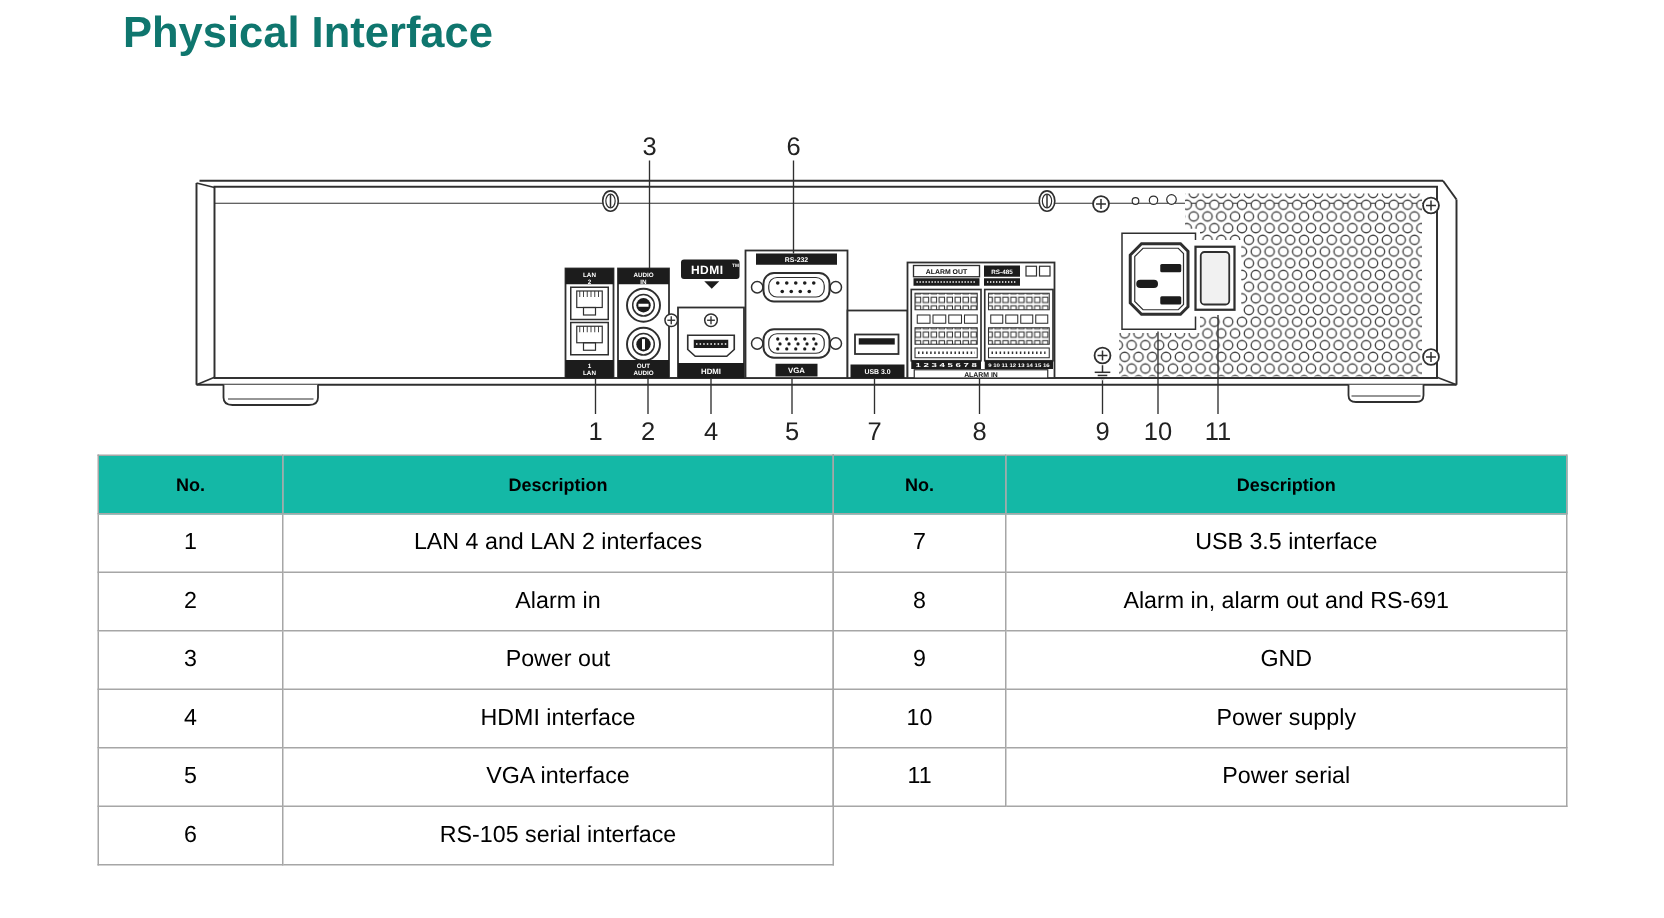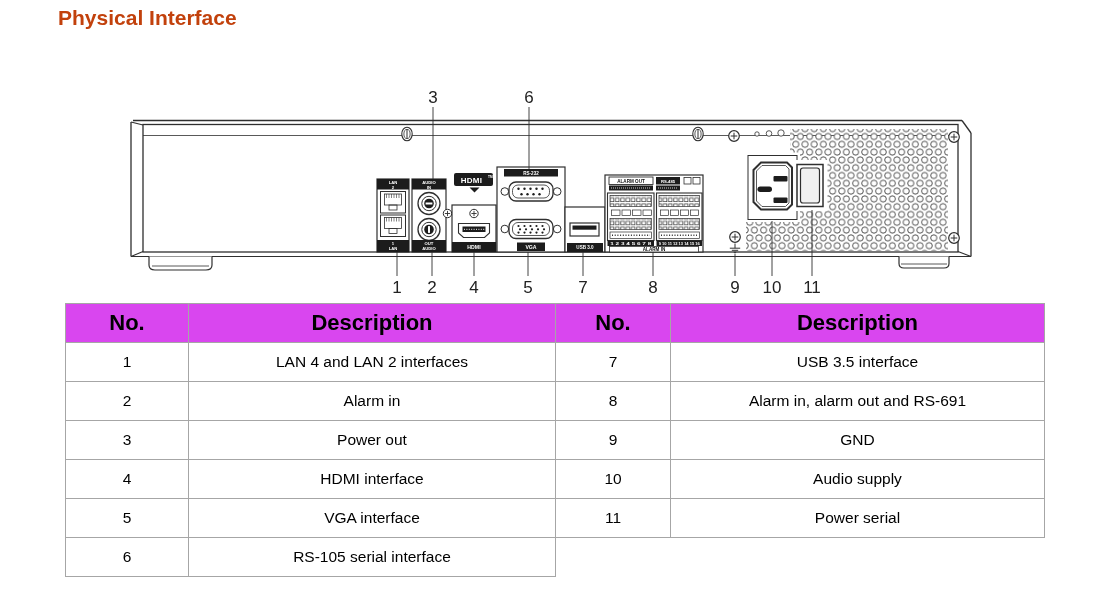--- a/index.html
+++ b/index.html
@@ -1,22 +1,22 @@
 <!DOCTYPE html>
 <html><head>
 <meta charset="utf-8">
 <style>
   html,body{margin:0;padding:0;}
   body{
     width:1109px;height:612px;position:relative;overflow:hidden;
     background:#ffffff;font-family:"Liberation Sans",sans-serif;
   }
   .page-title{
-    position:absolute;left:58px;top:6px;margin:0;
-    font-size:21px;font-weight:700;color:#c2410c;
+    position:absolute;left:82px;top:6px;margin:0;
+    font-size:29px;font-weight:700;color:#0f766e;
   }
   
   .diagram{position:absolute;left:0;top:80px;width:1109px;height:222px;}
   .s{stroke:#2f2f2f;fill:none}
   .sf{stroke:#2f2f2f;fill:#ffffff}
   .fb{fill:#1c1c1c;stroke:none}
   .fwn{fill:#ffffff;stroke:none}
   .fdot{fill:#1c1c1c;stroke:none}
   .wd{stroke:#ffffff;fill:none}
   .gray{fill:#f1f1f1;stroke:#2f2f2f}
@@ -32,21 +32,21 @@
   .ttm{font-size:3.2px;font-weight:700;fill:#fff;stroke:none}
   
   .tables{position:absolute;left:65px;top:303px;display:flex;align-items:flex-start;}
   table{border-collapse:collapse;table-layout:fixed;}
   .tbl-left{width:490px;}
   .tbl-right{width:489px;margin-left:-1px;}
   th,td{
     border:1px solid #a6a6a6;height:39px;text-align:center;vertical-align:middle;
     font-size:15.5px;color:#000;padding:0 4px;box-sizing:border-box;
   }
-  th{background:#d946ef;font-weight:700;font-size:22px;}
+  th{background:#14b8a6;font-weight:700;font-size:12px;}
 </style>
 </head>
 <body>
 
 <h1 class="page-title">Physical Interface</h1>
 
 <svg class="diagram" viewBox="0 80 1109 222" stroke-width="1.1">
   <defs>
     <pattern id="vent" width="9.2" height="15.6" patternUnits="userSpaceOnUse">
       <circle cx="4.6" cy="3.9" r="3.1" fill="#fff" stroke="#3f3f3f" stroke-width="0.9"></circle>
@@ -374,21 +374,21 @@
       <tr>
           <td>8</td>
           <td>Alarm in, alarm out and RS-691</td>
         </tr>
       <tr>
           <td>9</td>
           <td>GND</td>
         </tr>
       <tr>
           <td>10</td>
-          <td>Audio supply</td>
+          <td>Power supply</td>
         </tr>
       <tr>
           <td>11</td>
           <td>Power serial</td>
         </tr>
     </tbody>
   </table>
 </div>
 
 </body></html>

